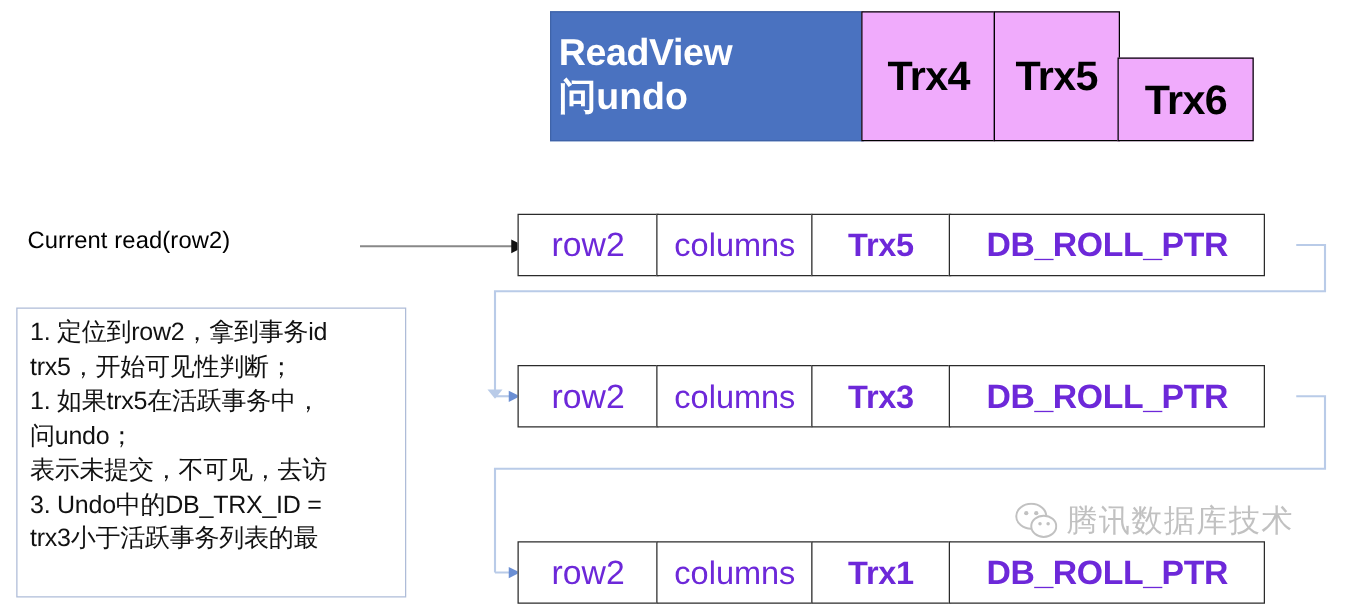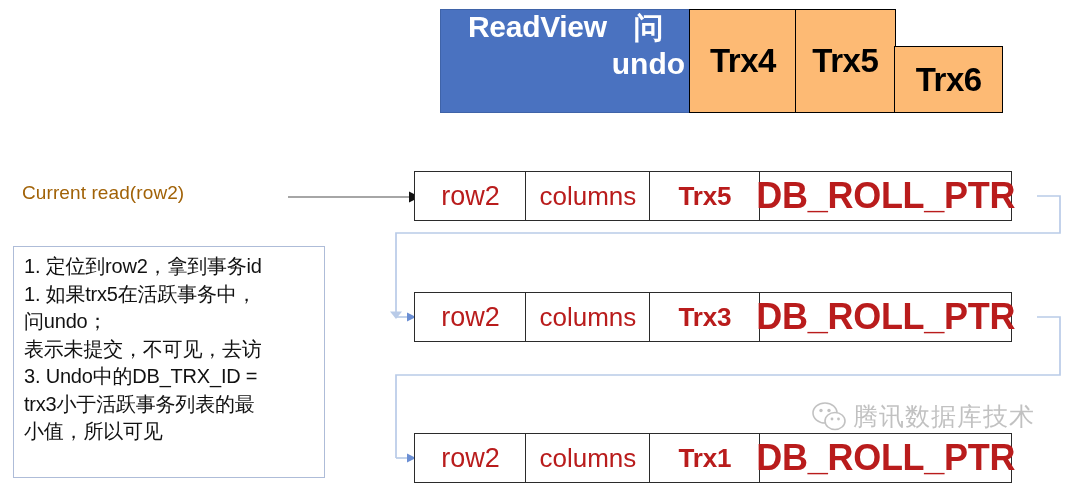--- a/index.html
+++ b/index.html
@@ -29,32 +29,32 @@
     display: flex;
     box-sizing: border-box;
   }
   .rv-cell {
     box-sizing: border-box;
     border: 1.6px solid #000000;
     margin-left: -1.6px;
     display: flex;
     align-items: center;
     justify-content: center;
-    background: #fdba74;
+    background: #f0abfc;
   }
   .rv-cell:first-child { margin-left: 0; }
   #rv-head {
     width: 251px;
     background: #4a72c0;
     color: #ffffff;
     font-weight: bold;
-    flex-direction: row;
+    flex-direction: column;
     align-items: flex-start;
     justify-content: center;
-    padding-left: 27px;
+    padding-left: 6px;
     border-color: #3f63a8;
     text-align: center;
   }
   #rv-head .rv-line1 {
     font-size: 30px;
     line-height: 34px;
     letter-spacing: -0.3px;
   }
   #rv-head .rv-line2 {
     font-size: 30px;
@@ -70,21 +70,21 @@
   }
   #rv-trx-5 { width: 101px; }
   #rv-trx-6 { width: 109px; margin-top: 37px; }
 
   
   #current-read-label {
     position: absolute;
     left: 22px;
     top: 182px;
     font-size: 19px;
-    color: #a16207;
+    color: #000000;
     white-space: nowrap;
     letter-spacing: 0.1px;
   }
 
   
   #current-read-arrow {
     position: absolute;
     left: 288px;
     top: 186px;
     width: 132px;
@@ -105,27 +105,27 @@
   #row-box-3 { top: 433px; }
 
   .rb-cell {
     box-sizing: border-box;
     border: 1.6px solid #2b2b2b;
     margin-left: -1.6px;
     display: flex;
     align-items: center;
     justify-content: center;
     background: #ffffff;
-    color: #b91c1c;
+    color: #6d28d9;
   }
   .rb-cell:first-child { margin-left: 0; }
   .rb-row   { width: 113px; font-size: 27px; }
   .rb-cols  { width: 125px; font-size: 26px; }
   .rb-trx   { width: 112px; font-size: 26px; font-weight: bold; letter-spacing: -0.2px; }
-  .rb-ptr   { width: 253px; font-size: 36px; font-weight: bold; letter-spacing: -0.3px; }
+  .rb-ptr   { width: 253px; font-size: 27px; font-weight: bold; letter-spacing: -0.3px; }
 
   
   .connector {
     position: absolute;
     left: 0;
     top: 0;
     width: 1080px;
     height: 493px;
     pointer-events: none;
   }
@@ -220,26 +220,26 @@
 
   <div class="row-box" id="row-box-3">
     <div class="rb-cell rb-row">row2</div>
     <div class="rb-cell rb-cols">columns</div>
     <div class="rb-cell rb-trx">Trx1</div>
     <div class="rb-cell rb-ptr">DB_ROLL_PTR</div>
   </div>
 
   <div id="explanation-box">
     <p>1. 定位到row2，拿到事务id</p>
+    <p>trx5，开始可见性判断；</p>
     <p>1. 如果trx5在活跃事务中，</p>
     <p>问undo；</p>
     <p>表示未提交，不可见，去访</p>
     <p>3. Undo中的DB_TRX_ID  =</p>
     <p>trx3小于活跃事务列表的最</p>
-    <p>小值，所以可见</p>
   </div>
 
   <div id="watermark">
     <svg width="34" height="30" viewBox="0 0 34 30">
       <ellipse cx="13" cy="11" rx="12" ry="10" fill="none" stroke="#6e6e6e" stroke-width="1.6"></ellipse>
       <circle cx="9" cy="8.5" r="1.7" fill="#6e6e6e"></circle>
       <circle cx="17" cy="8.5" r="1.7" fill="#6e6e6e"></circle>
       <ellipse cx="23" cy="19" rx="10" ry="8.5" fill="#ffffff" stroke="#6e6e6e" stroke-width="1.6"></ellipse>
       <circle cx="20" cy="17" r="1.4" fill="#6e6e6e"></circle>
       <circle cx="26.5" cy="17" r="1.4" fill="#6e6e6e"></circle>

